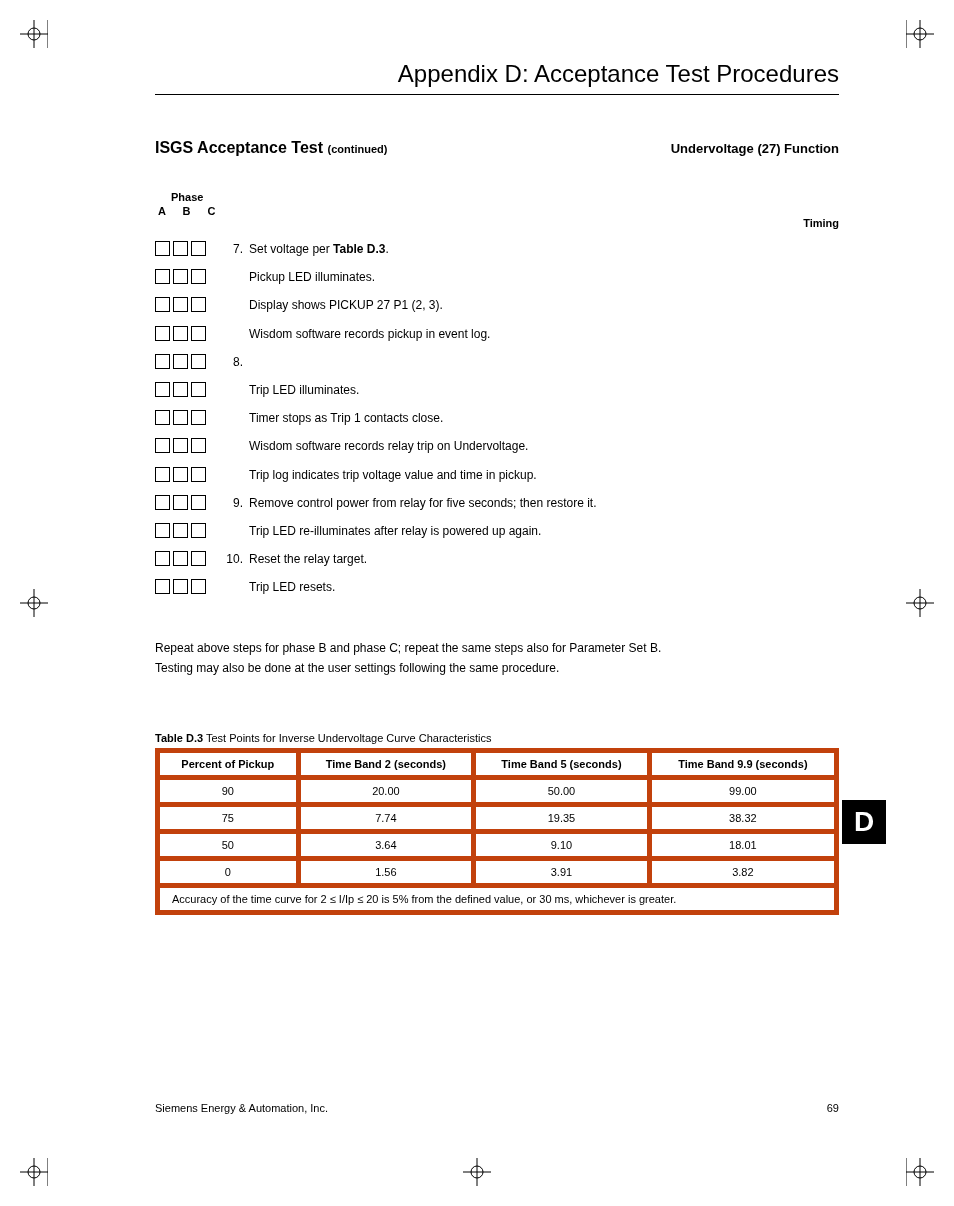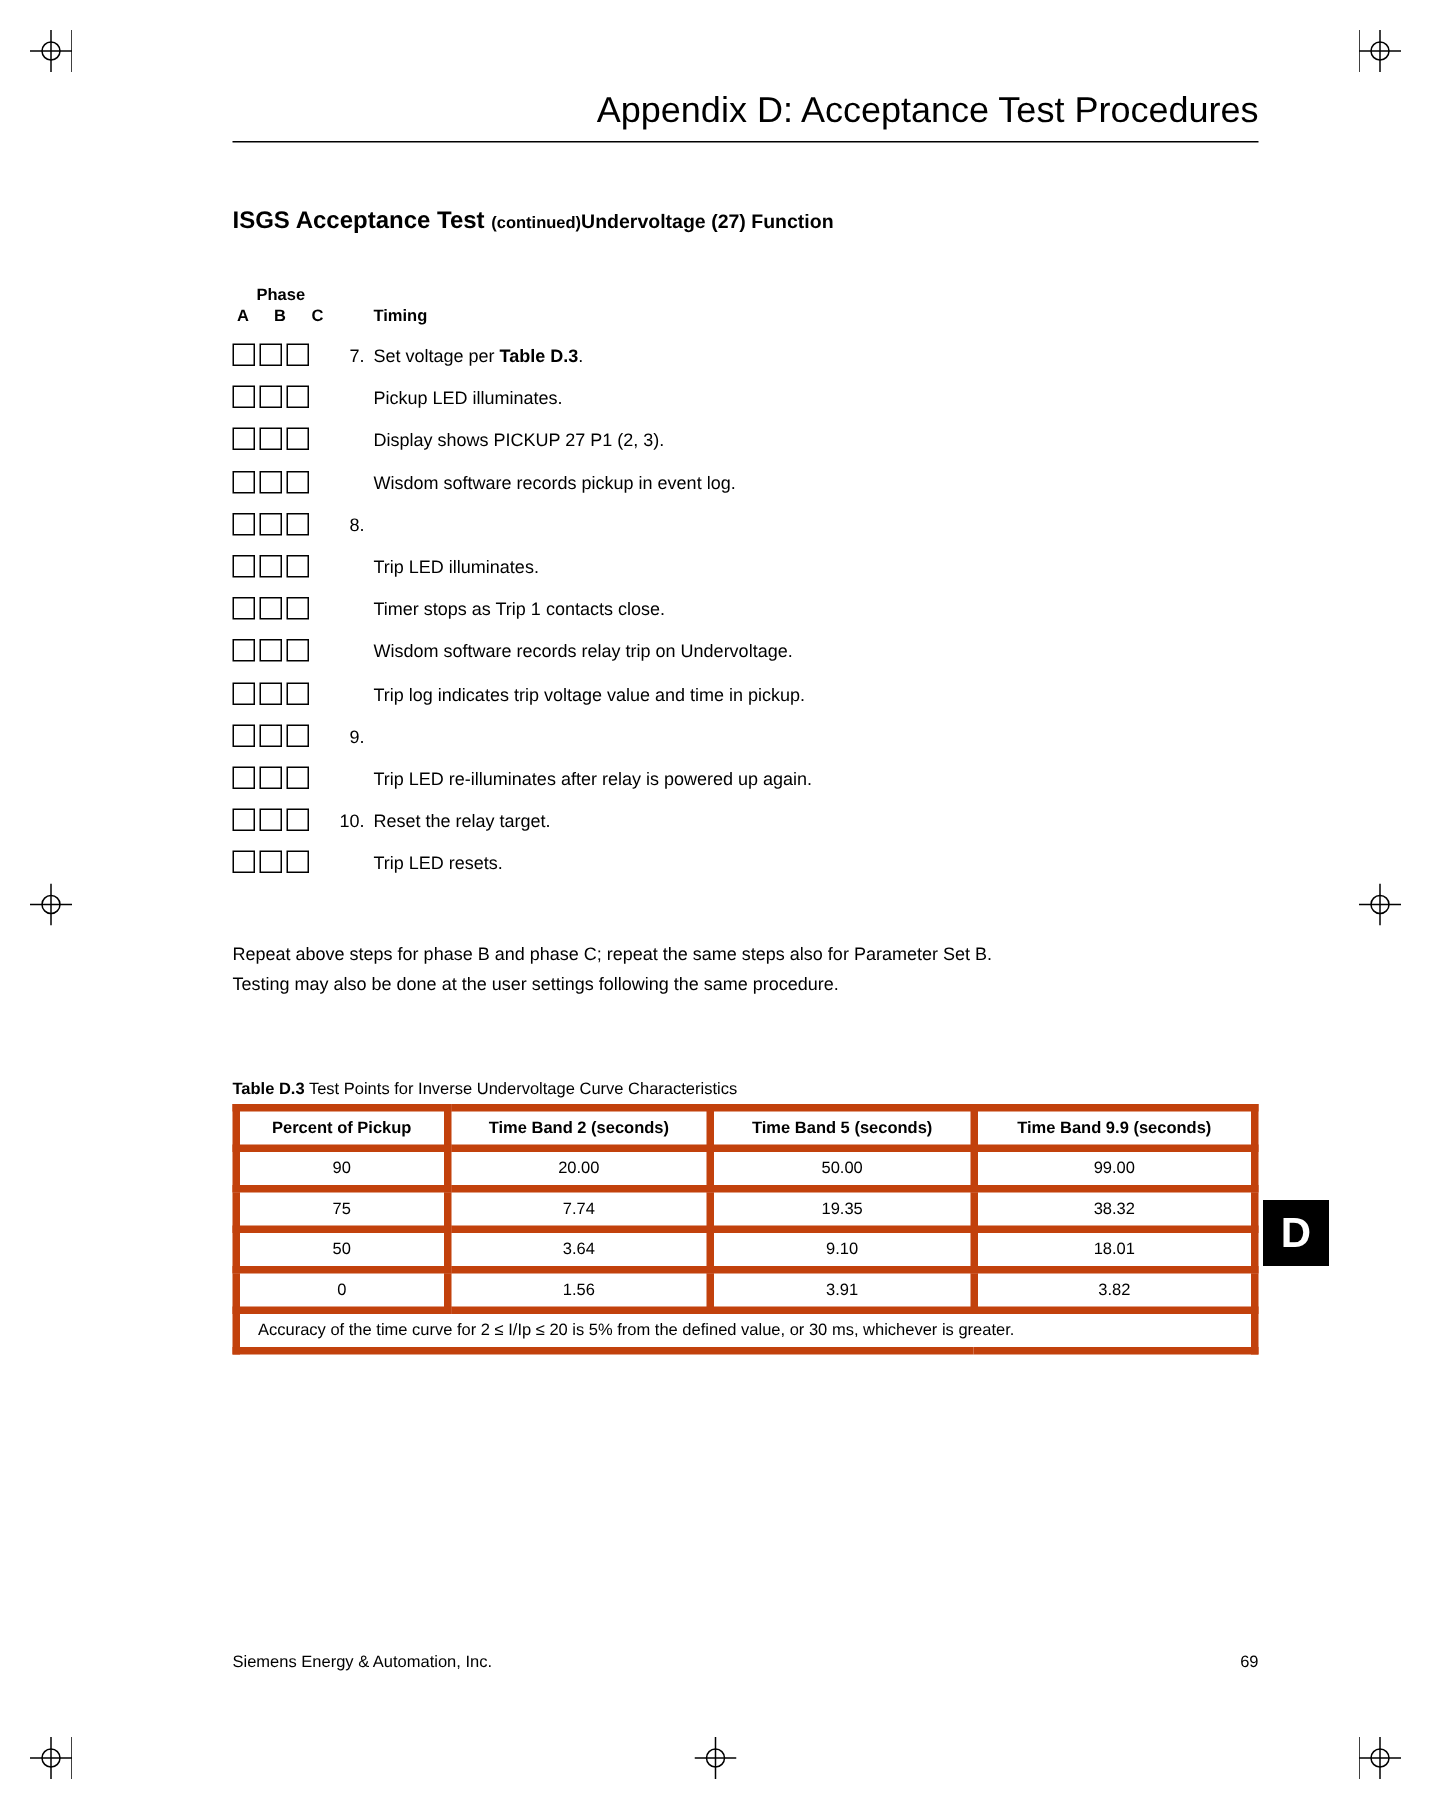--- a/index.html
+++ b/index.html
@@ -20,30 +20,32 @@
     font-size: 24px;
     font-weight: 400;
     text-align: right;
     border-bottom: 1.5px solid #000;
     padding-bottom: 6px;
     margin-bottom: 44px;
     font-family: Arial, Helvetica, sans-serif;
   }
   .section-row {
     display: flex;
+    justify-content: space-between;
     align-items: baseline;
     margin-bottom: 34px;
   }
   .section-title { font-size: 16px; font-weight: bold; }
   .section-title .cont { font-size: 11px; font-weight: bold; }
   .function-title { font-size: 13px; font-weight: bold; }
   .phase-header {
     display: flex;
     font-size: 11px;
     font-weight: bold;
+    flex-direction: column;
   }
   .phase-col { width: 68px; }
   .phase-label { margin-bottom: 2px; padding-left: 16px; }
   .phase-abc { letter-spacing: 7px; padding-left: 3px; }
   .timing-label { font-weight: bold; }
   .step-row {
     display: flex;
     align-items: flex-start;
     margin-top: 12px;
     font-size: 12px;
@@ -272,20 +274,21 @@
         <div class="step-num"></div>
         <div class="step-text"><span>Trip log indicates trip voltage value and time in pickup.</span></div>
       </div>
       <div class="step-row">
         <div class="checkboxes">
           <div class="checkbox"></div>
           <div class="checkbox"></div>
           <div class="checkbox"></div>
         </div>
         <div class="step-num">9.</div>
+        <div class="step-text"><span>Remove control power from relay for five seconds; then restore it.</span></div>
       </div>
       <div class="step-row">
         <div class="checkboxes">
           <div class="checkbox"></div>
           <div class="checkbox"></div>
           <div class="checkbox"></div>
         </div>
         <div class="step-num"></div>
         <div class="step-text"><span>Trip LED re-illuminates after relay is powered up again.</span></div>
       </div>

